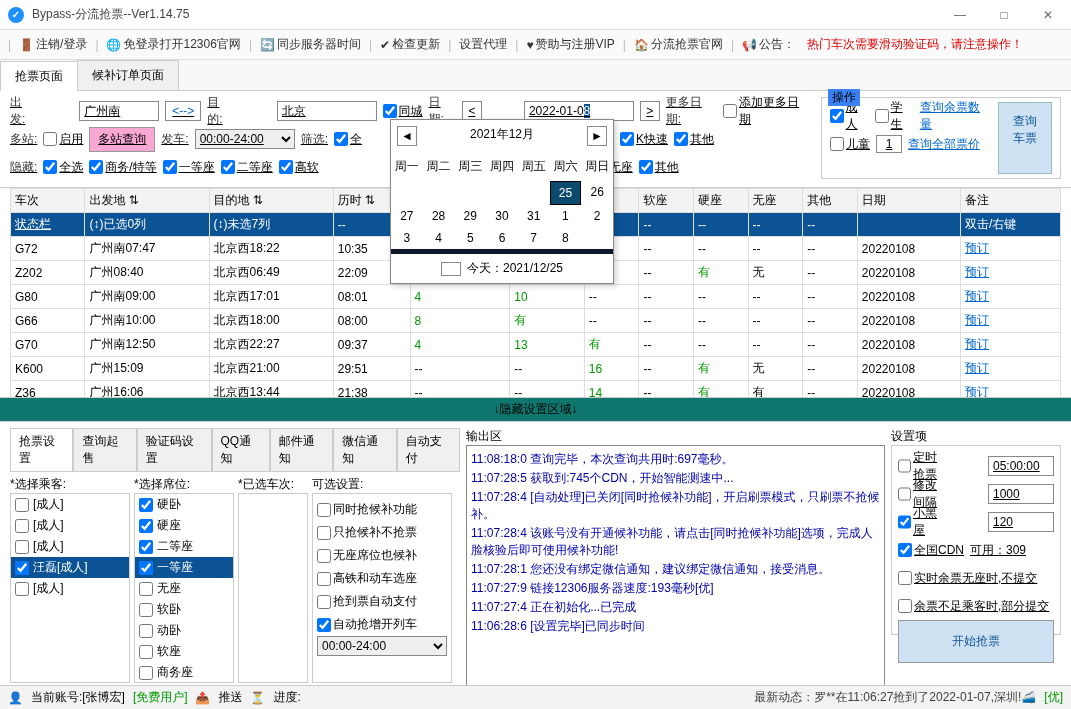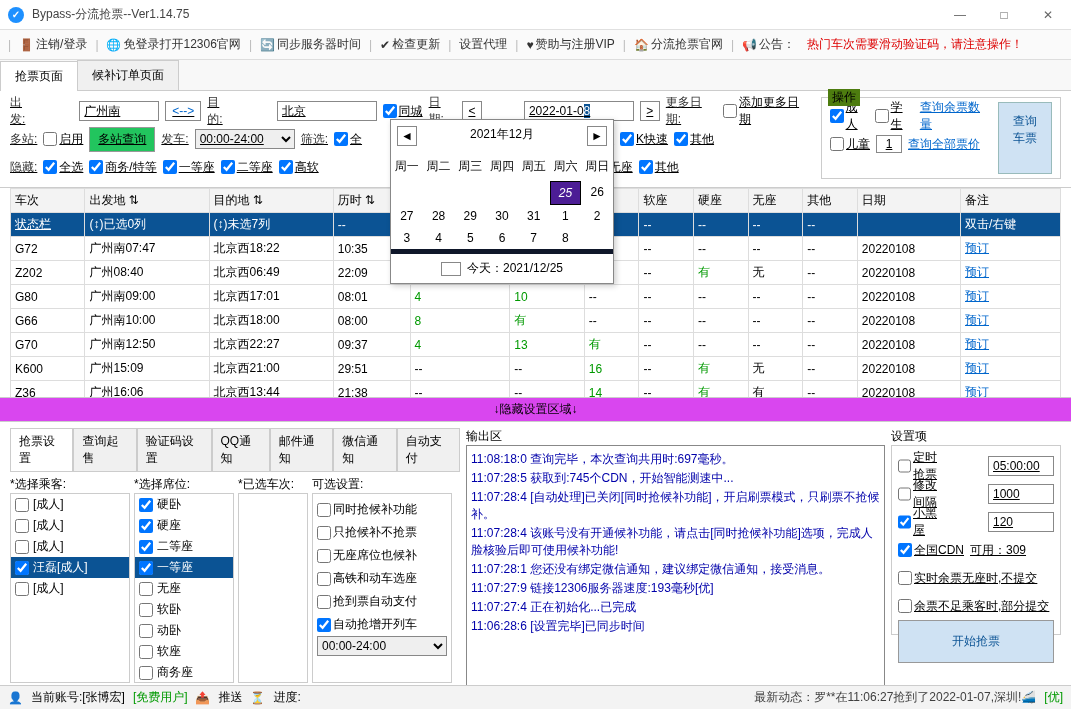--- a/index.html
+++ b/index.html
@@ -20,50 +20,50 @@
 .search-area { padding: 6px 10px; position: relative; }
 .row { display: flex; align-items: center; gap: 6px; height: 28px; text-decoration: underline; }
 .label { color: #333; }
 .input { border: 1px solid #888; height: 20px; padding: 0 4px; margin-left: 36px; }
 .swapbtn { color: #0066cc; border: 1px solid #888; padding: 0 6px; cursor: pointer; height: 20px; display: flex; align-items: center; }
 .chk { width: 14px; height: 14px; }
 .cbwrap { display: flex; align-items: center; gap: 2px; }
 .navbtn { border: 1px solid #888; width: 20px; height: 20px; text-align: center; cursor: pointer; display: inline-flex; align-items: center; justify-content: center; }
 .big-btn { background: #cfe2f3; border: 1px solid #9bb; padding: 10px 14px; text-align: center; color: #0b5394; cursor: pointer; }
 .op-box { border: 1px solid #ccc; padding: 4px 8px; position: relative; }
-.op-box .legend { position: absolute; top: -9px; left: 6px; background: #4d7c0f; padding: 0 4px; }
+.op-box .legend { position: absolute; top: -9px; left: 6px; background: #3b82f6; padding: 0 4px; }
 .link { color: #0066cc; text-decoration: underline; cursor: pointer; }
 .table { width: 100%; border-collapse: collapse; }
 .table th, .table td { border: 1px solid #ddd; padding: 3px 4px; text-align: left; font-size: 12px; height: 22px; }
 .table th { background: #f3f3f3; font-weight: normal; }
 .row-selected td { background: #0b5394; color: #fff; }
 .green { color: #090; }
 .calendar-pop { position: absolute; top: 28px; left: 390px; width: 224px; background: #fff; border: 1px solid #888; z-index: 1000; box-shadow: 2px 2px 6px rgba(0,0,0,0.2); }
 .calendar-pop .cal-nav { display: flex; justify-content: space-between; padding: 6px; }
 .calendar-pop .cal-days { display: grid; grid-template-columns: repeat(7, 1fr); text-align: center; }
 .calendar-pop .cal-days div { padding: 6px 2px; }
 .calendar-pop .cal-body { display: grid; grid-template-columns: repeat(7, 1fr); text-align: center; }
 .calendar-pop .cal-body div { padding: 4px 2px; }
-.calendar-pop .today-sel { background: #4c1d95; color: #fff; border: 1px solid #000; font-style: italic; }
+.calendar-pop .today-sel { background: #0c4a6e; color: #fff; border: 1px solid #000; }
 .calendar-pop .foot { text-align: center; padding: 6px; border-top: 5px solid #0f172a; display: flex; justify-content: center; align-items: center; gap: 6px; }
-.hide-bar { text-align: center; background: #d946ef; border-top: 1px solid #ccc; border-bottom: 1px solid #ccc; padding: 3px; }
+.hide-bar { text-align: center; background: #0f766e; border-top: 1px solid #ccc; border-bottom: 1px solid #ccc; padding: 3px; }
 .bottom { display: flex; gap: 6px; padding: 6px 10px; flex: 1; overflow: hidden; }
 .settings-tabs { display: flex; border-bottom: 1px solid #ccc; }
 .settings-tabs .stab { padding: 4px 8px; border: 1px solid #ccc; border-bottom: none; cursor: pointer; background: #f0f0f0; }
 .settings-tabs .stab.active { background: #fff; }
 .panel { border: 1px solid #ccc; height: 190px; overflow-y: auto; }
 .list-item { display: flex; align-items: center; padding: 2px 4px; gap: 4px; }
 .list-item.sel { background: #0b5394; color: #fff; }
 .output { border: 1px solid #888; height: 244px; overflow-y: auto; padding: 4px; }
 .output div { color: #00a; padding: 1px 0; }
 .statusbar { height: 24px; background: #f3f3f3; border-top: 1px solid #ccc; display: flex; align-items: center; padding: 0 8px; gap: 8px; }
 .statusbar .news { margin-left: auto; color: #404040; }
 .date-highlight { background: #0b5394; color: #fff; }
 .select { border: 1px solid #888; height: 20px; }
-.multi-btn { background: #22c55e; border: 1px solid #999; padding: 3px 8px; cursor: pointer; }
+.multi-btn { background: #f9a8d4; border: 1px solid #999; padding: 3px 8px; cursor: pointer; }
 .start-btn { background: #cfe2f3; border: 1px solid #999; padding: 12px 40px; color: #0b5394; cursor: pointer; text-align: center; }
 .numbox { width: 26px; border: 1px solid #888; text-align: center; height: 18px; }
 </style>
 </head>
 <body>
 
 <div class="window">
   <div class="titlebar">
     <span class="icon">✓</span>
     <span class="title">Bypass-分流抢票--Ver1.14.75</span>

